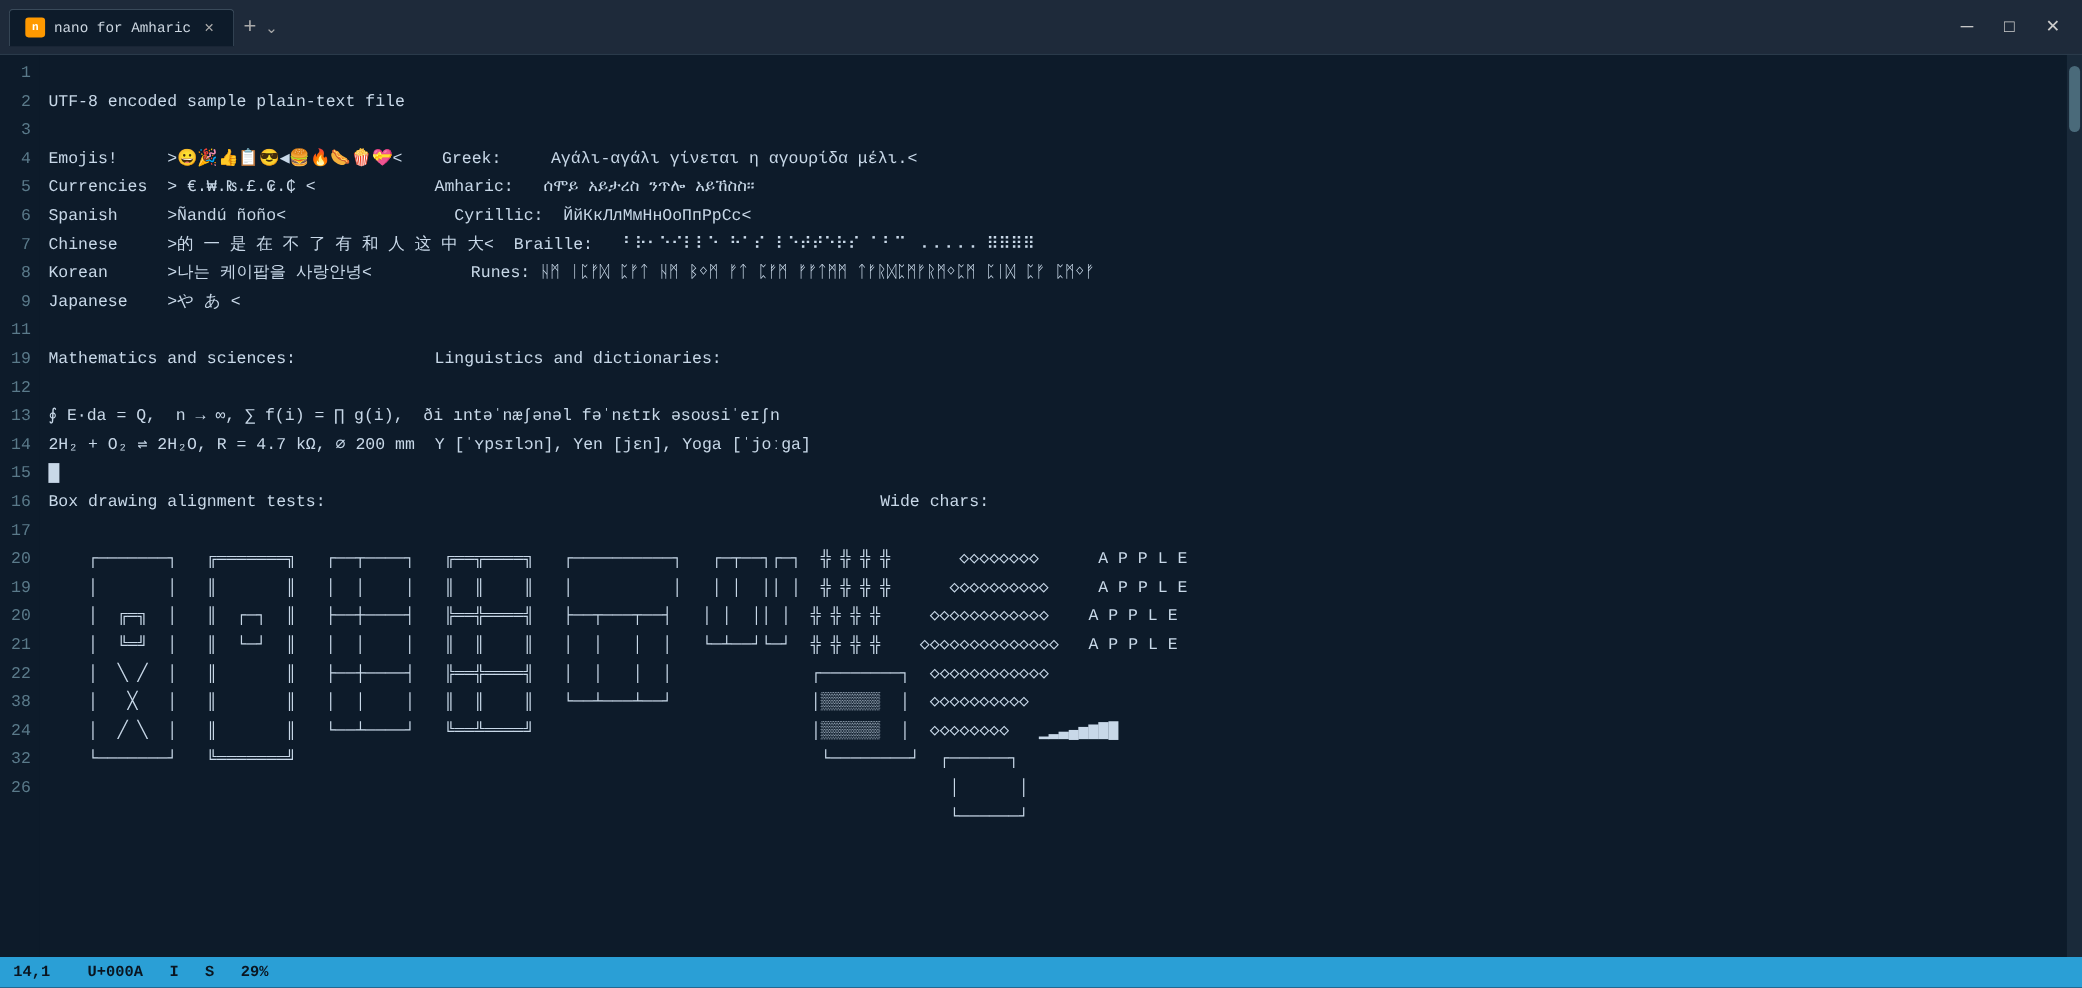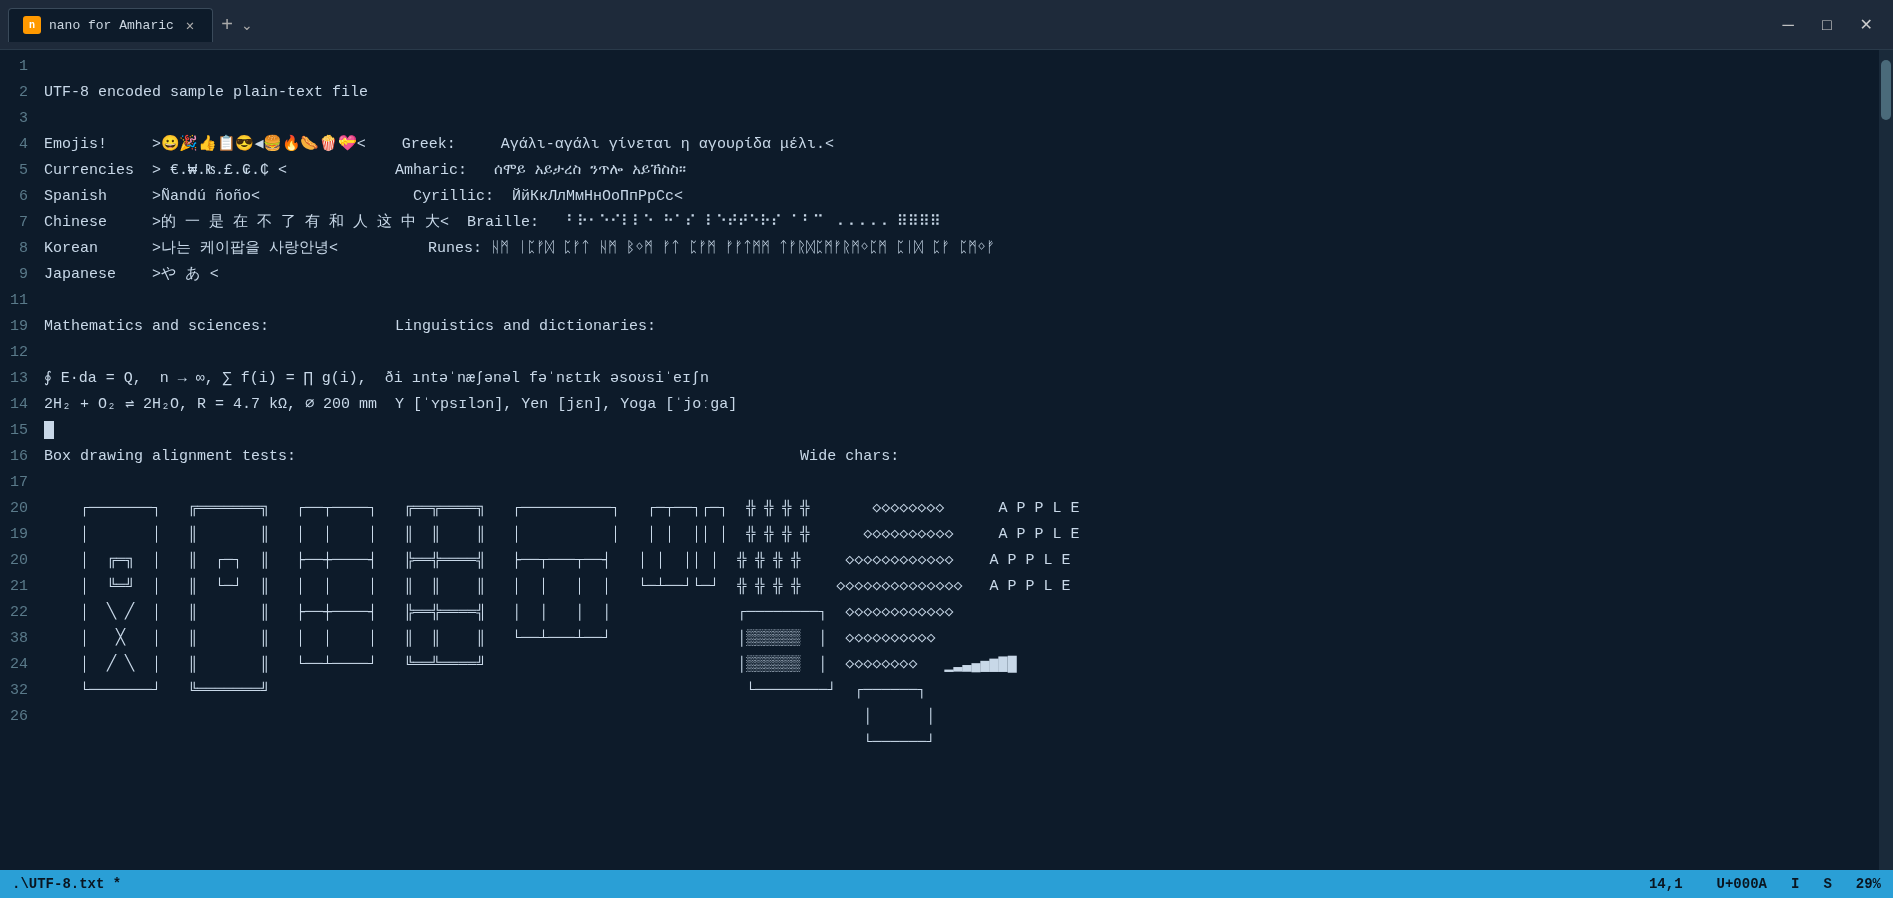--- a/index.html
+++ b/index.html
@@ -251,19 +251,18 @@
 <span>    └───────┘   ╚═══════╝                                                     └────────┘  ┌──────┐</span>
 <span>                                                                                           │      │</span>
 <span>                                                                                           └──────┘</span>
   </div>
   <div id="scrollbar">
     <div id="scrollbar-thumb"></div>
   </div>
 </div>
 
 <div id="statusbar">
-  <span id="status-filename">.\UTF-8.txt *</span>
   <span id="status-pos">14,1</span>
   <span id="status-unicode">U+000A</span>
   <span id="status-insert">I</span>
   <span id="status-modified">S</span>
   <span id="status-zoom">29%</span>
 </div>
 
 </body></html>

